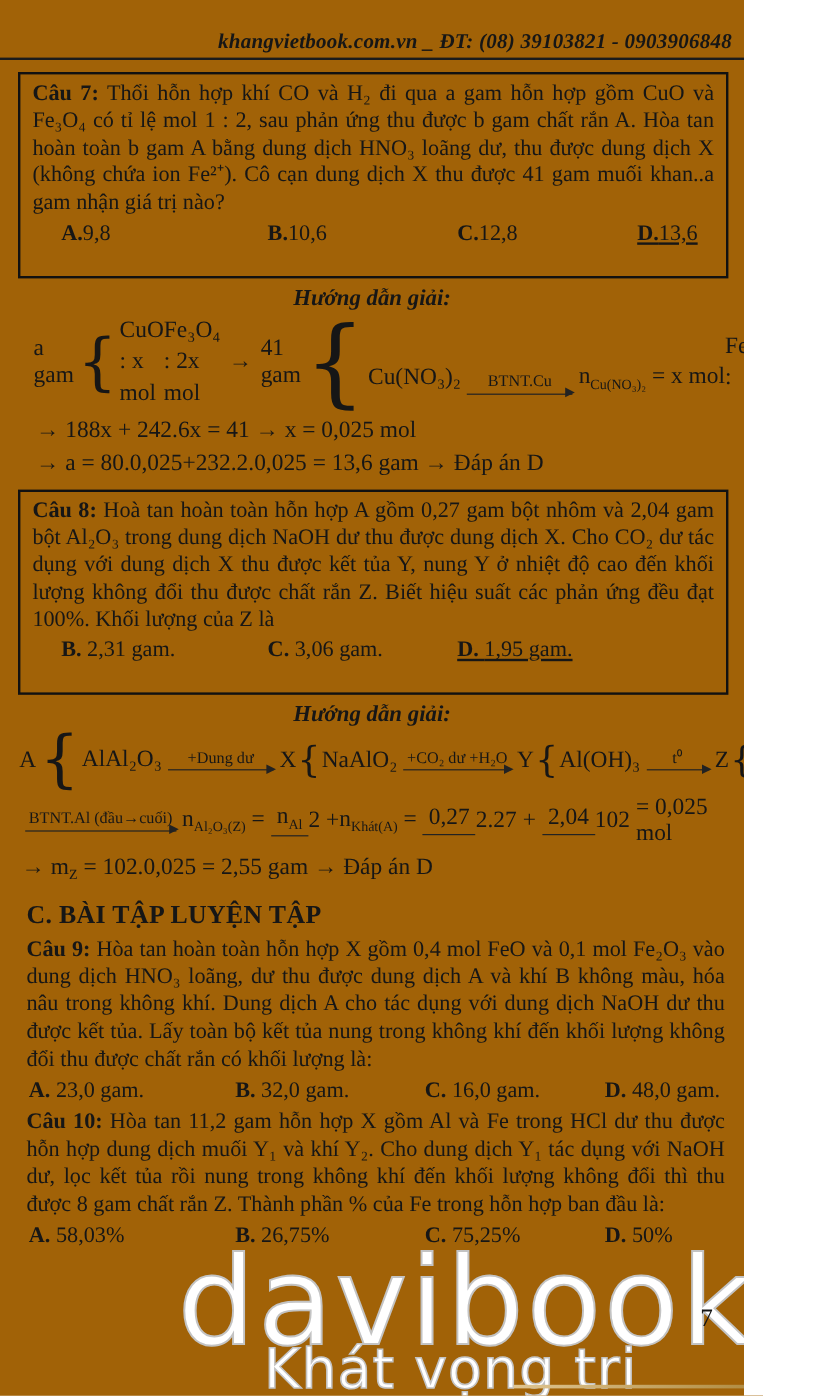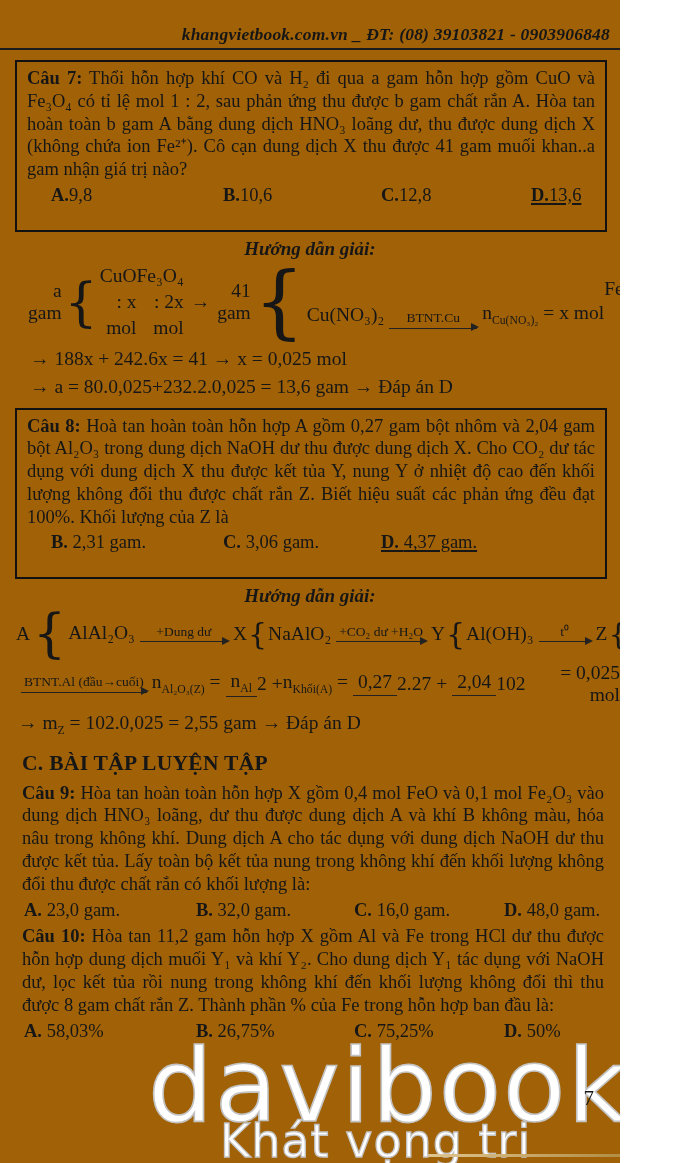--- a/index.html
+++ b/index.html
@@ -23,21 +23,21 @@
   .opts { display:flex; margin-top:4px; font-size:18.5px; padding-left:24px; }
   .opts .opt { flex:0 0 auto; white-space:nowrap; }
   .opts .opt:nth-child(1){ width:172px; }
   .opts .opt:nth-child(2){ width:158px; }
   .opts .opt:nth-child(3){ width:150px; }
   .opts .opt b { font-weight:bold; }
   .u { text-decoration:underline; text-decoration-thickness:1.5px; text-underline-offset:2px; }
   
   .sol-title { text-align:center; font-weight:bold; font-style:italic; font-size:19px; margin:6px 0 3px; }
   
-  .eq { display:flex; align-items:center; font-size:19.5px; margin-left:28px;text-align:right; }
+  .eq { display:flex; align-items:center; font-size:19.5px; margin-left:28px; }
   .eq8a { margin-left:16px; margin-top:4px; }
   .eq8b { margin-left:16px; margin-top:6px; }
   .stack { display:flex; flex-direction:row; justify-content:center; line-height:1.35; }
   .mrow { display:flex; align-items:flex-end; margin:3px 0; }
   .brace { font-family:"DejaVu Serif", serif; font-weight:400; line-height:0.85; margin-right:2px; }
   .brace-md { font-size:52px; }
   .brace-lg { font-size:80px; }
   .brace-sm { font-size:30px; line-height:1; vertical-align:-4px; display:inline-block; margin:0 1px; }
   .arr { margin:0 7px; }
   .mlabel { margin-right:3px; }
@@ -123,21 +123,21 @@
     </div>
   </div>
   <p class="mline mline-i">→ 188x + 242.6x = 41 → x = 0,025 mol</p>
   <p class="mline mline-i">→ a = 80.0,025+232.2.0,025 = 13,6 gam  →  Đáp án D</p>
 
   <section class="qbox">
     <p class="qtext"><b class="qlabel">Câu 8:</b> <span>Hoà tan hoàn toàn hỗn hợp A gồm 0,27 gam bột nhôm và 2,04 gam bột Al₂O₃ trong dung dịch NaOH dư thu được dung dịch X. Cho CO₂ dư tác dụng với dung dịch X thu được kết tủa Y, nung Y ở nhiệt độ cao đến khối lượng không đổi thu được chất rắn Z. Biết hiệu suất các phản ứng đều đạt 100%. Khối lượng của Z là</span></p>
     <div class="opts">
       <span class="opt"><b>B. </b><span>2,31 gam.</span></span>
       <span class="opt"><b>C. </b><span>3,06 gam.</span></span>
-      <span class="opt u"><b>D. </b><span>4,37 gam.</span></span>
+      <span class="opt u"><b>D. </b><span>1,95 gam.</span></span>
     </div>
   </section>
 
   <p class="sol-title">Hướng dẫn giải:</p>
   <div class="eq eq8a">
     <span class="mlabel">A</span>
     <span class="brace brace-md">{</span>
     <div class="stack">
       <span>Al</span>
       <span>Al₂O₃</span>
@@ -162,21 +162,21 @@
     <span class="larrow">
         <span class="alabel">BTNT.Al (đầu→cuối)</span>
         <span class="aline"></span>
       </span>
     <span class="nowrap"><span>n</span><sub>Al₂O₃(Z)</sub> <span>=</span></span>
     <span class="frac">
         <span class="num"><span>n</span><sub>Al</sub></span>
         <span class="den">2</span>
       </span>
     <span>+</span>
-    <span class="nowrap"><span>n</span><sub>Khối(A)</sub> <span>=</span></span>
+    <span class="nowrap"><span>n</span><sub>Khát(A)</sub> <span>=</span></span>
     <span class="frac">
         <span class="num">0,27</span>
         <span class="den">2.27</span>
       </span>
     <span>+</span>
     <span class="frac">
         <span class="num">2,04</span>
         <span class="den">102</span>
       </span>
     <span>= 0,025 mol</span>

